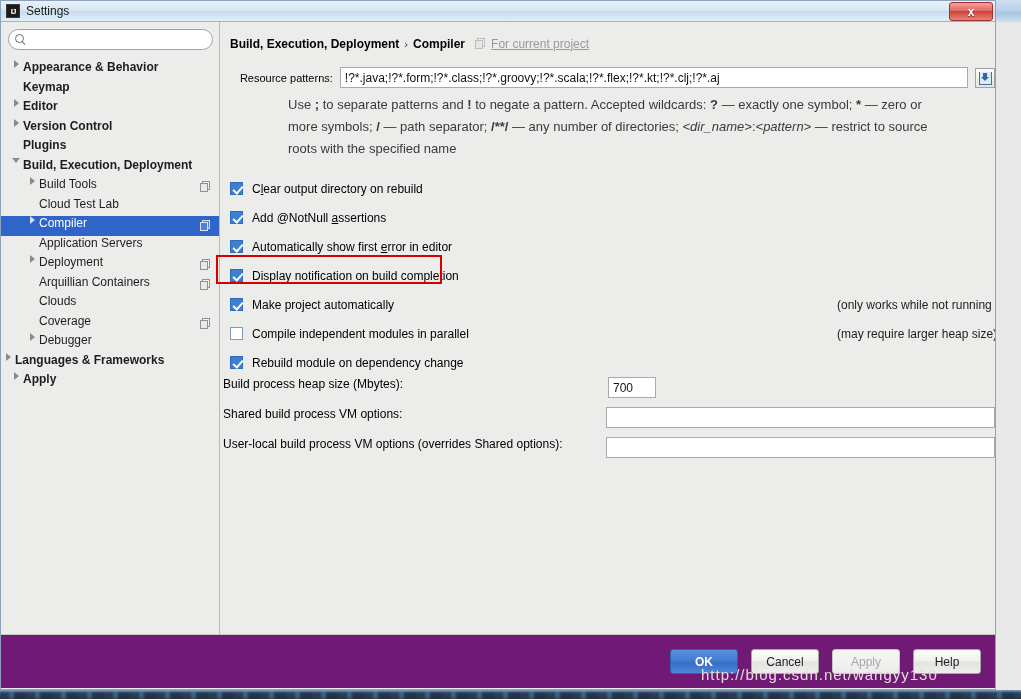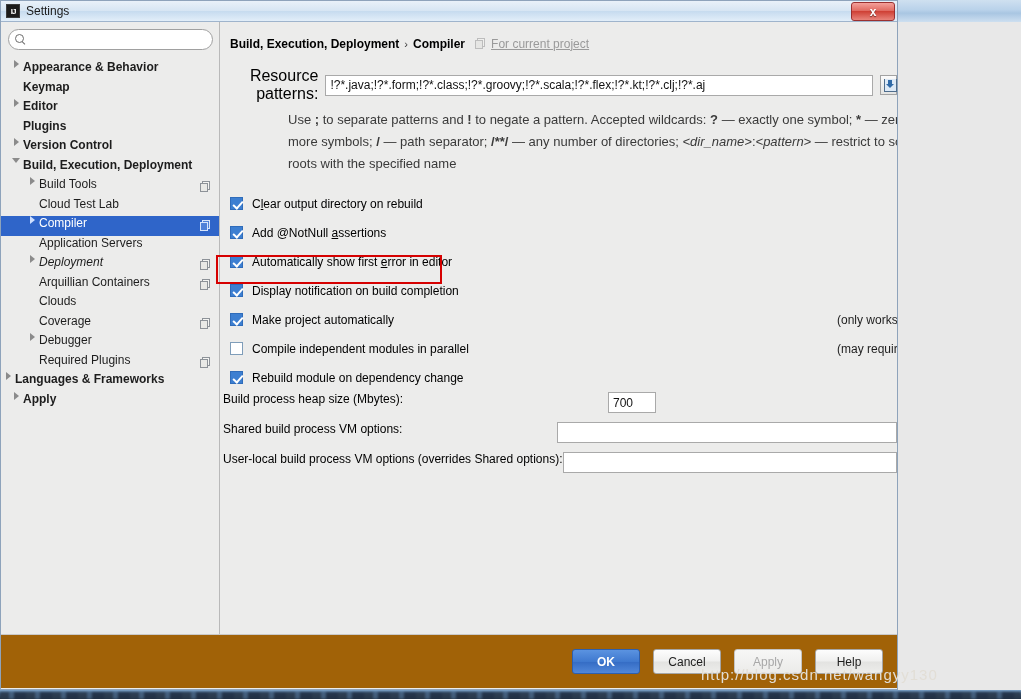--- a/index.html
+++ b/index.html
@@ -25,21 +25,21 @@
     position: absolute; left: 100px; top: 4px;
     font-size: 11px; color: #7e97ad;
     filter: blur(1.6px);
     white-space: nowrap;
     letter-spacing: 1px;
   }
   .bg-menu span { margin-right: 16px; }
 
   
   .win {
-    position: absolute; left: 0; top: 0; width: 898px; height: 690px;
+    position: absolute; left: 0; top: 0; width: 996px; height: 690px;
     border: 1px solid #8ea3bb;
     background: #ececeb;
   }
   .win-title {
     position: relative; height: 21px;
     background: linear-gradient(to bottom, #e9f1f9 0%, #d6e5f3 50%, #c6dbef 51%, #e2eef9 100%);
     border-bottom: 1px solid #9fb4cc;
     display: flex; align-items: center;
     padding-left: 5px;
     overflow: hidden;
@@ -176,21 +176,21 @@
   }
   .scope-icon .b2 {
     position: absolute; left: 0; top: 2px; width: 8px; height: 9px;
     border: 1px solid #bdbdbd; background: #e6e6e4;
   }
 
   .row-res {
     display: flex; align-items: center;
     margin-top: 15px; padding-left: 3px;
   }
-  .res-label { width: 118px; text-align: right; padding-right: 7px; font-size: 16px; }
+  .res-label { width: 118px; text-align: right; padding-right: 7px; font-size: 11px; }
   .txt {
     height: 21px;
     border: 1px solid #a9a9a9;
     background: #fff;
     font-family: "Liberation Sans", sans-serif;
     font-size: 12px;
     padding: 0 4px;
     outline: none;
     color: #111;
   }
@@ -271,21 +271,21 @@
     position: absolute;
     left: 216px; top: 255px;
     width: 226px; height: 29px;
     border: 2px solid #d60000;
     pointer-events: none;
   }
 
   
   .footer {
     height: 54px;
-    background: #a16207;
+    background: #701a75;
     border-top: 1px solid #c9c9c9;
     display: flex; align-items: center; justify-content: flex-end;
     padding-right: 14px;
     position: relative;
   }
   .btn {
     height: 25px; min-width: 68px;
     margin-left: 13px;
     border: 1px solid #a6a6a6;
     border-radius: 3px;
@@ -362,28 +362,28 @@
               <span class="arrow-cell"></span>
               <span class="label">Keymap</span>
             </div>
             <div class="tree-row bold" style="padding-left: 8px;">
               <span class="arrow-cell">
                 <span class="arrow"></span>
               </span>
               <span class="label">Editor</span>
             </div>
             <div class="tree-row bold" style="padding-left: 8px;">
+              <span class="arrow-cell">
+                <span class="arrow"></span>
+              </span>
+              <span class="label">Version Control</span>
+            </div>
+            <div class="tree-row bold" style="padding-left: 8px;">
               <span class="arrow-cell"></span>
               <span class="label">Plugins</span>
-            </div>
-            <div class="tree-row bold" style="padding-left: 8px;">
-              <span class="arrow-cell">
-                <span class="arrow"></span>
-              </span>
-              <span class="label">Version Control</span>
             </div>
             <div class="tree-row bold" style="padding-left: 8px;">
               <span class="arrow-cell">
                 <span class="arrow open"></span>
               </span>
               <span class="label">Build, Execution, Deployment</span>
             </div>
             <div class="tree-row" style="padding-left: 24px;">
               <span class="arrow-cell">
                 <span class="arrow"></span>
@@ -405,21 +405,21 @@
               <span class="label">Compiler</span>
               <span class="cfg-icon">
                 <span class="b1"></span>
                 <span class="b2"></span>
               </span>
             </div>
             <div class="tree-row" style="padding-left: 24px;">
               <span class="arrow-cell"></span>
               <span class="label">Application Servers</span>
             </div>
-            <div class="tree-row" style="padding-left: 24px; font-style: italic;">
+            <div class="tree-row" style="padding-left: 24px;">
               <span class="arrow-cell">
                 <span class="arrow"></span>
               </span>
               <span class="label">Deployment</span>
               <span class="cfg-icon">
                 <span class="b1"></span>
                 <span class="b2"></span>
               </span>
             </div>
             <div class="tree-row" style="padding-left: 24px;">
@@ -440,28 +440,20 @@
               <span class="cfg-icon">
                 <span class="b1"></span>
                 <span class="b2"></span>
               </span>
             </div>
             <div class="tree-row" style="padding-left: 24px;">
               <span class="arrow-cell">
                 <span class="arrow"></span>
               </span>
               <span class="label">Debugger</span>
-            </div>
-            <div class="tree-row" style="padding-left: 24px;">
-              <span class="arrow-cell"></span>
-              <span class="label">Required Plugins</span>
-              <span class="cfg-icon">
-                <span class="b1"></span>
-                <span class="b2"></span>
-              </span>
             </div>
             <div class="tree-row bold" style="padding-left: 0;">
               <span class="arrow-cell">
                 <span class="arrow"></span>
               </span>
               <span class="label">Languages &amp; Frameworks</span>
             </div>
             <div class="tree-row bold" style="padding-left: 8px;">
               <span class="arrow-cell">
                 <span class="arrow"></span>

